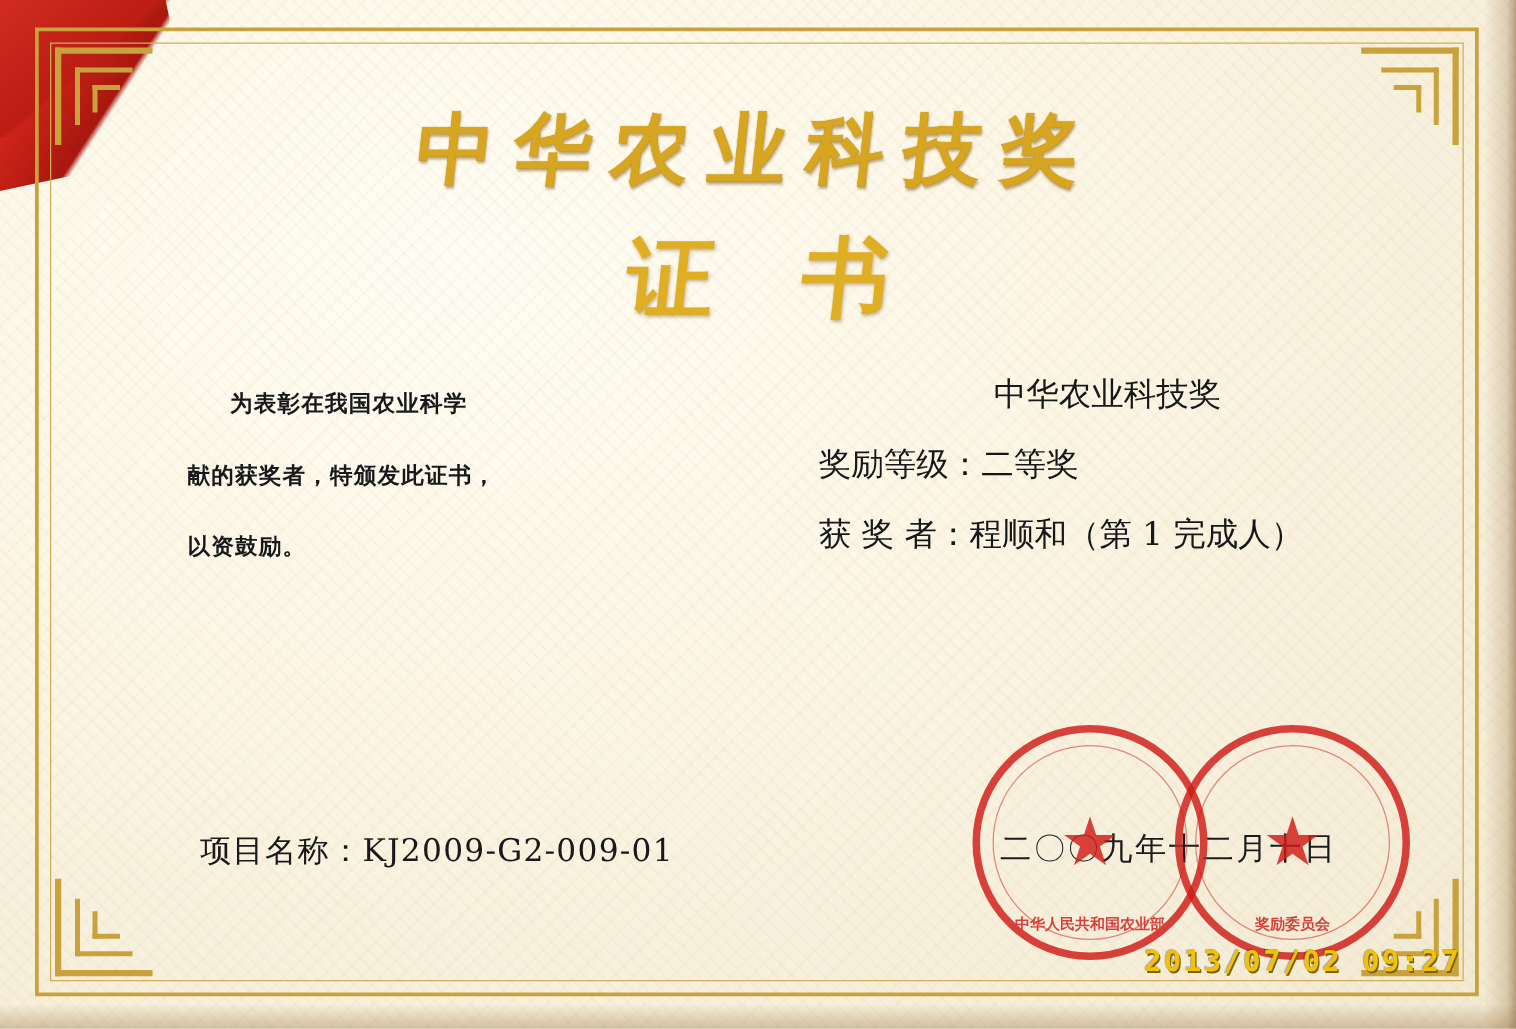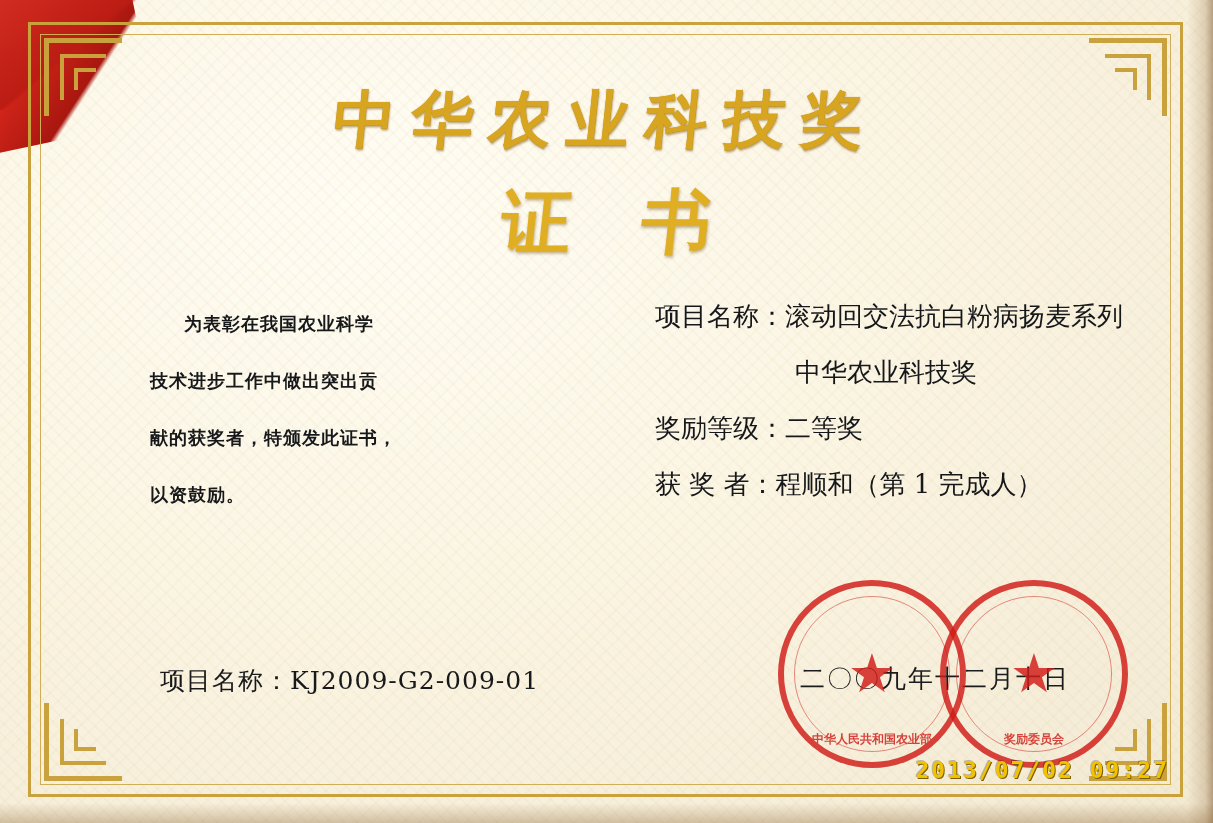--- a/index.html
+++ b/index.html
@@ -186,29 +186,25 @@
       <i class="v3"></i>
   </div>
 
   <div class="title-wrap">
     <div class="title-main">中华农业科技奖</div>
     <div class="title-sub">证书</div>
   </div>
 
   <div class="left-text">
     <div class="indent">为表彰在我国农业科学</div>
-    <div>技术进步工作中做出突出贡</div>
     <div>献的获奖者，特颁发此证书，</div>
     <div>以资鼓励。</div>
   </div>
 
   <div class="right-block">
-    <div class="row">
-      <span class="lbl">项目名称：</span><span>滚动回交法抗白粉病扬麦系列</span>
-    </div>
     <div class="row cont-line">中华农业科技奖</div>
     <div class="row">
       <span class="lbl">奖励等级：</span><span>二等奖</span>
     </div>
     <div class="row">
       <span class="lbl">获 奖 者：</span><span>程顺和（第 1 完成人）</span>
     </div>
   </div>
 
   <div class="certno">

